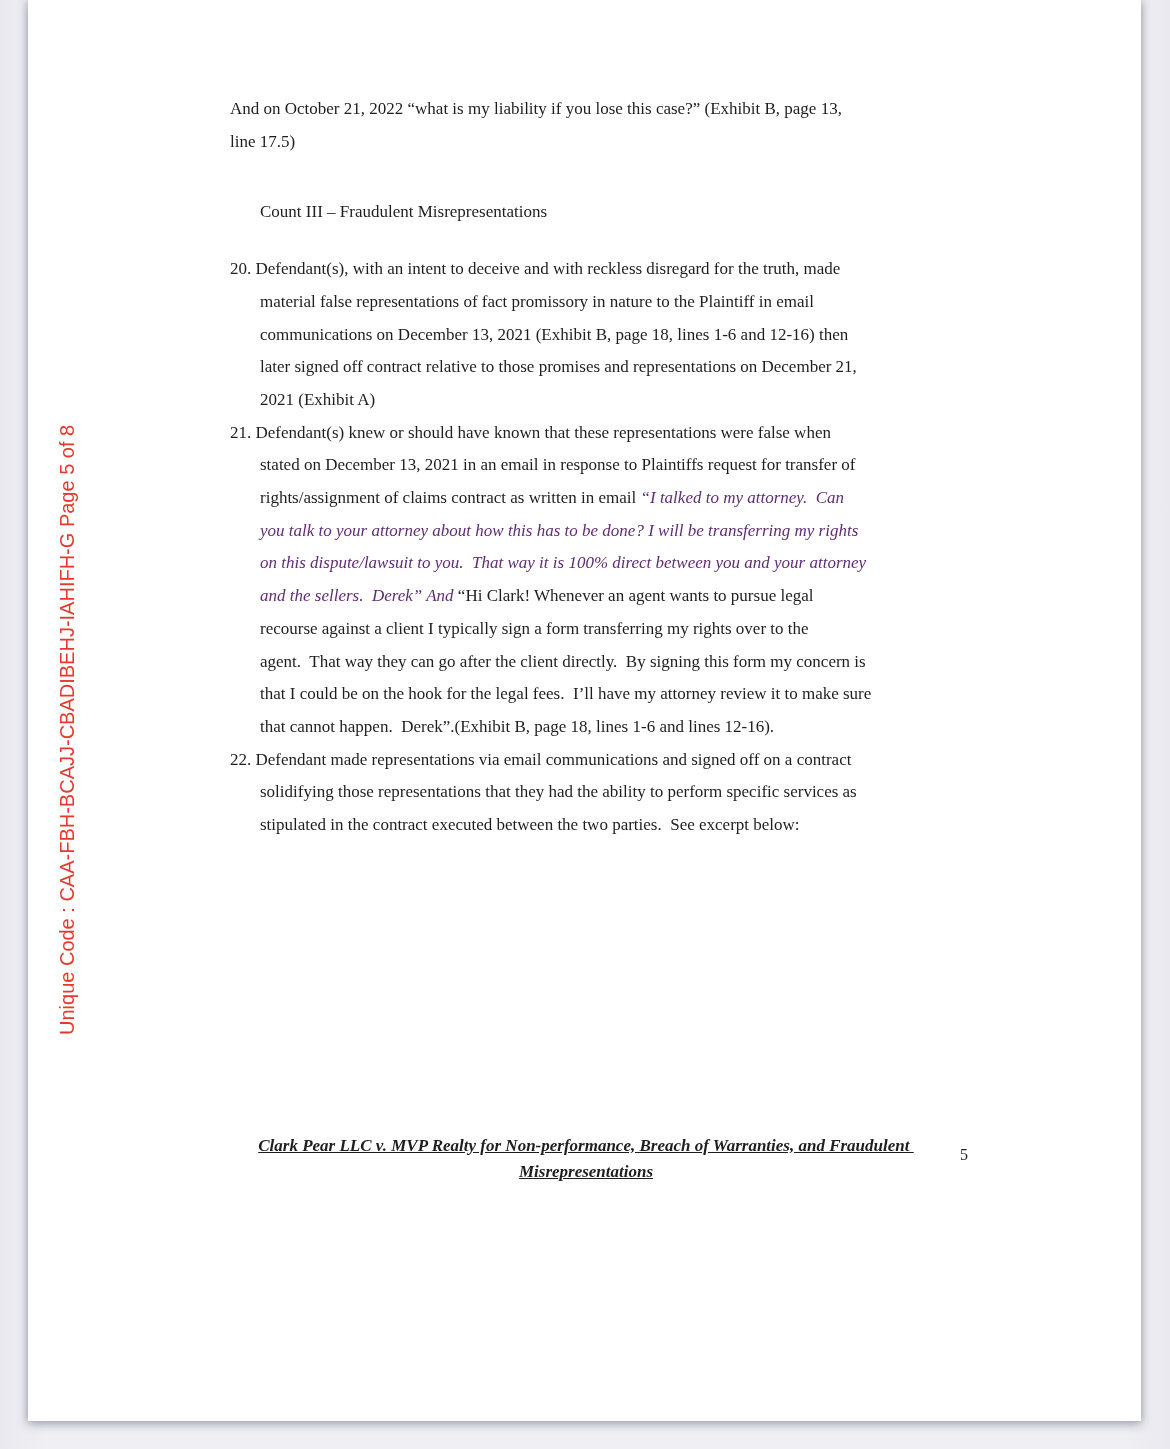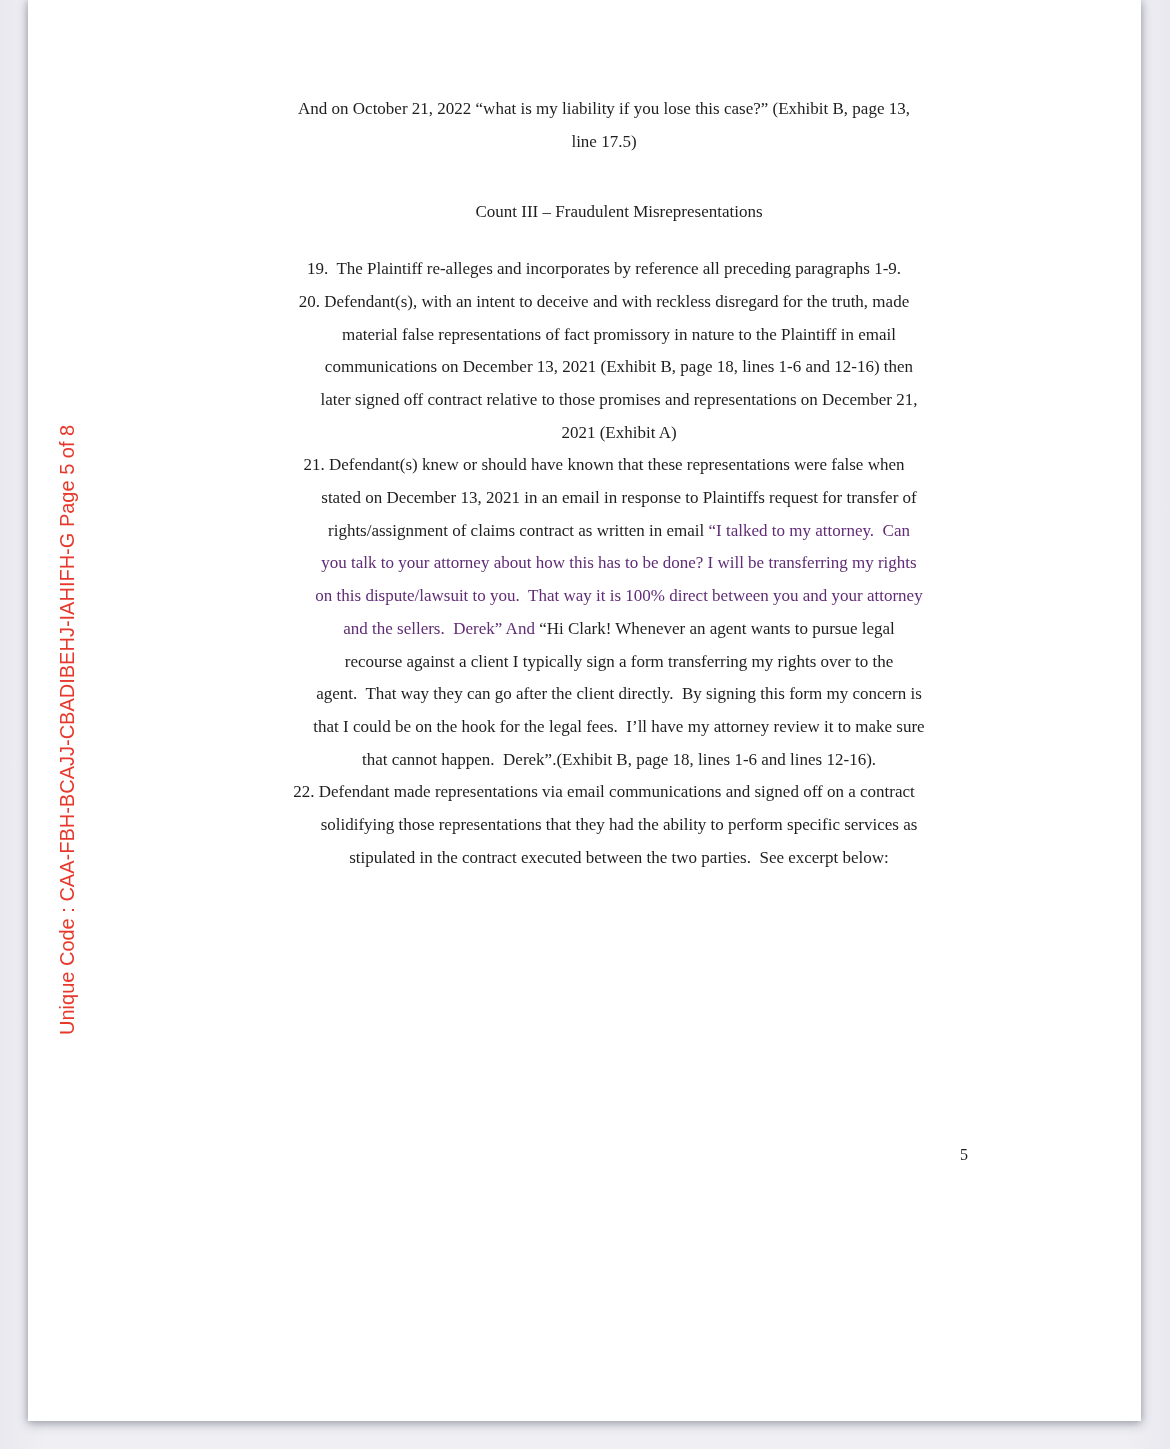--- a/index.html
+++ b/index.html
@@ -21,62 +21,62 @@
     font-size:20px; line-height:27px; color:#e6392c;
     white-space:nowrap;
   }
   .content {
     position:absolute; left:202px; top:93px; width:748px;
     font-size:17px; color:#1e1e1e;
   }
   .para {
     line-height:32.7px;
     white-space:pre-wrap;
-    text-align:center;
   }
   .p-plain   { margin-bottom:22px; }
   .p-hanging { padding-left:30px; text-indent:-30px; margin-bottom:0; }
   .p-hanging.spaced { margin-bottom:22px; }
   .p-indent  { padding-left:30px; margin-bottom:24px;margin-top:38px; }
-  .purple    { color:#602c76; }
+  .purple    { color:#602c76;font-style:italic; }
   .footer-title {
     position:absolute; left:184px; top:1133px; width:748px;
     text-align:center; font-size:17px; line-height:26px;
     font-weight:bold; font-style:italic; text-decoration:underline;
     color:#1e1e1e; white-space:pre-wrap;
   }
   .page-number {
     position:absolute; left:932px; top:1146px;
     font-size:16px; color:#1e1e1e;
   }
 </style>
 </head>
 <body>
 
 <div class="doc-page">
   <div class="content" id="paragraph-container">
       <div class="para p-plain"><span>And on October 21, 2022 “what is my liability if you lose this case?” (Exhibit B, page 13,
 line 17.5)</span></div>
       <div class="para p-indent"><span>Count III – Fraudulent Misrepresentations</span></div>
-      <div class="para p-hanging"><span>19.  The Plaintiff re-alleges and incorporates by reference all preceding paragraphs 1-9.</span></div>
       <div class="para p-hanging"><span>20. Defendant(s), with an intent to deceive and with reckless disregard for the truth, made
 material false representations of fact promissory in nature to the Plaintiff in email
 communications on December 13, 2021 (Exhibit B, page 18, lines 1-6 and 12-16) then
 later signed off contract relative to those promises and representations on December 21,
 2021 (Exhibit A)</span></div>
       <div class="para p-hanging"><span>21. Defendant(s) knew or should have known that these representations were false when
 stated on December 13, 2021 in an email in response to Plaintiffs request for transfer of
 rights/assignment of claims contract as written in email </span><span class="purple">“I talked to my attorney.  Can
 you talk to your attorney about how this has to be done? I will be transferring my rights
 on this dispute/lawsuit to you.  That way it is 100% direct between you and your attorney
 and the sellers.  Derek” And </span><span>“Hi Clark! Whenever an agent wants to pursue legal
 recourse against a client I typically sign a form transferring my rights over to the
 agent.  That way they can go after the client directly.  By signing this form my concern is
 that I could be on the hook for the legal fees.  I’ll have my attorney review it to make sure
 that cannot happen.  Derek”.(Exhibit B, page 18, lines 1-6 and lines 12-16).</span></div>
       <div class="para p-hanging"><span>22. Defendant made representations via email communications and signed off on a contract
 solidifying those representations that they had the ability to perform specific services as
 stipulated in the contract executed between the two parties.  See excerpt below:</span></div>
     </div>
+  <div class="footer-title">Clark Pear LLC v. MVP Realty for Non-performance, Breach of Warranties, and Fraudulent 
+Misrepresentations</div>
   <div class="page-number">5</div>
 </div>
 
 <div class="sidebar-code">Unique Code : CAA-FBH-BCAJJ-CBADIBEHJ-IAHIFH-G Page 5 of 8</div>
 
 </body></html>

